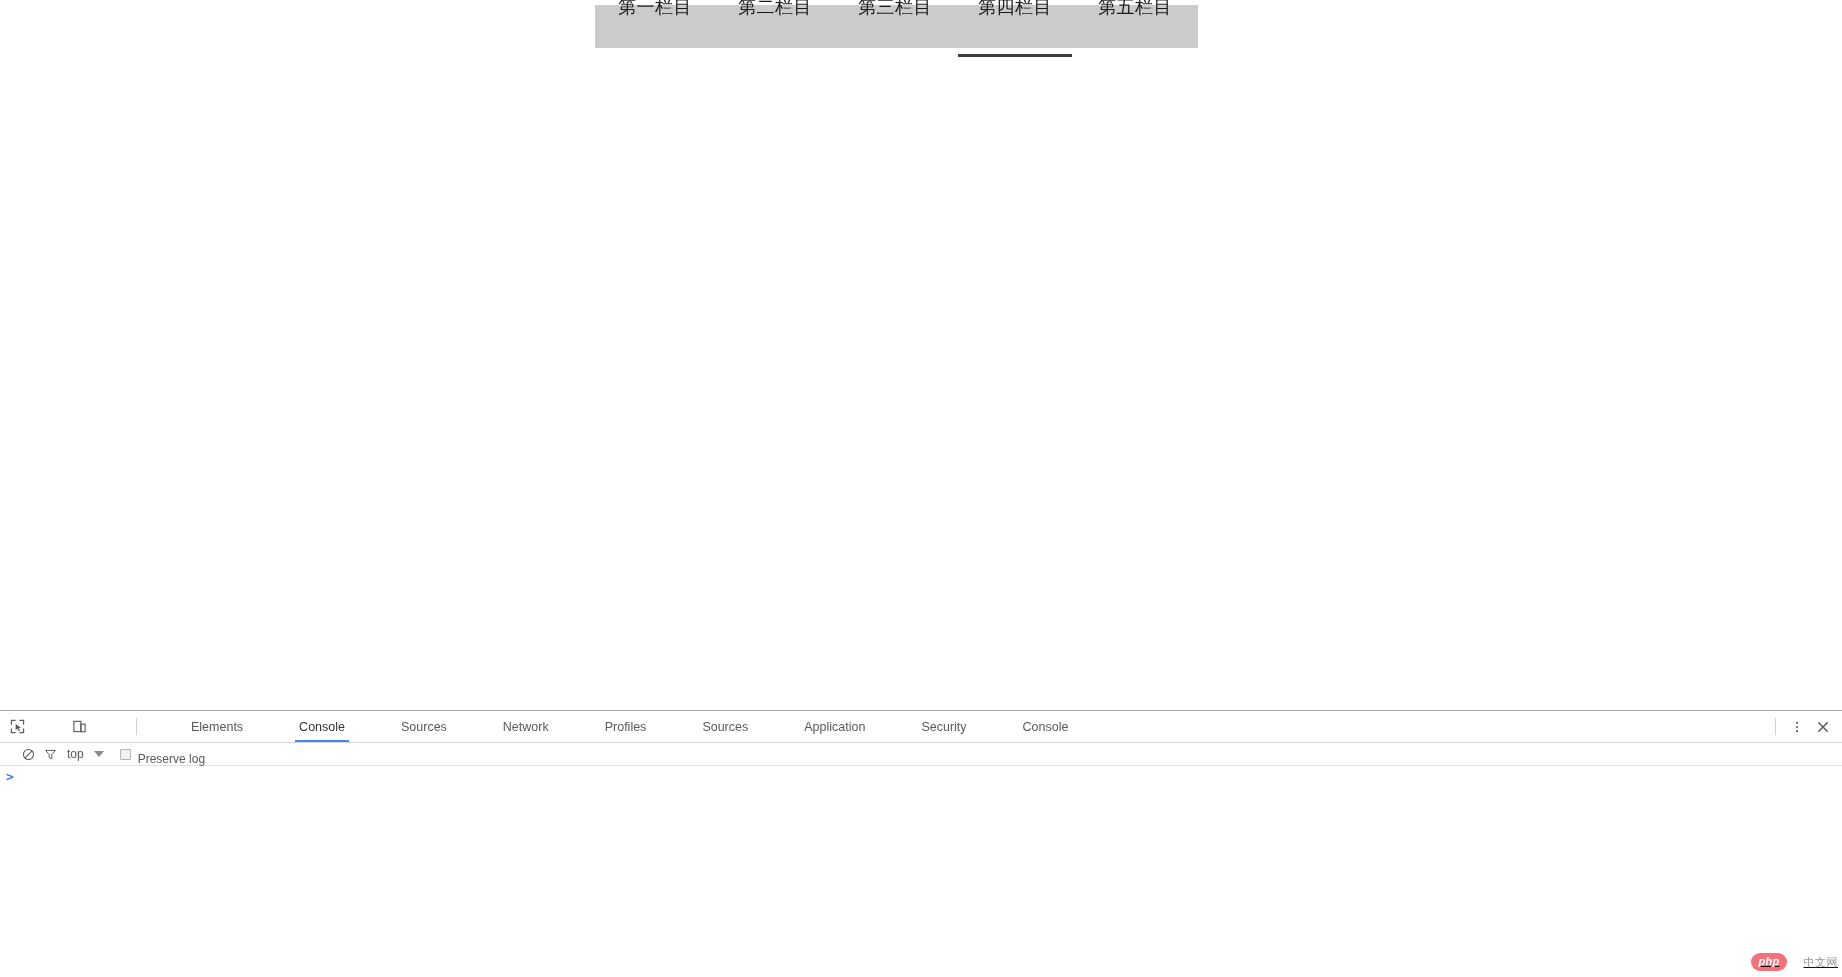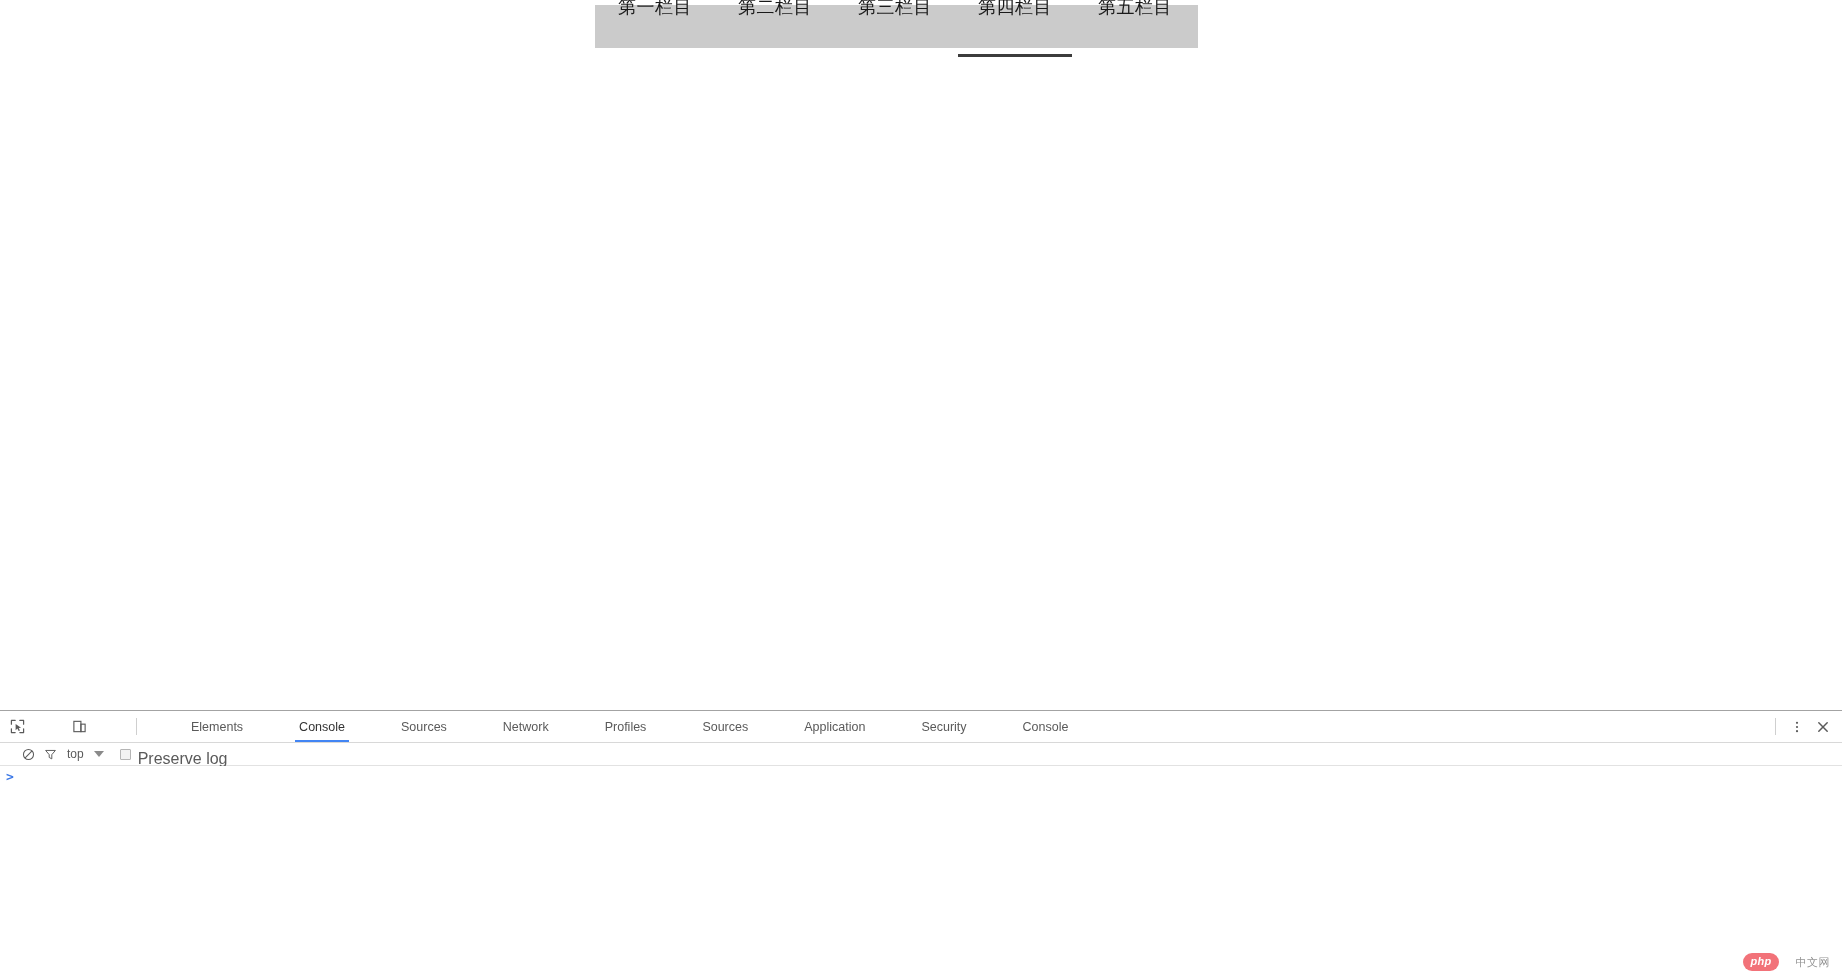--- a/index.html
+++ b/index.html
@@ -168,21 +168,21 @@
   }
   #preserve-log-checkbox {
     width: 11px; height: 11px;
     border: 1px solid #b5b5b5;
     background: #f2f2f2;
     border-radius: 1px;
     flex: 0 0 auto;
   }
   #preserve-log-label {
     margin-left: 7px;
-    font-size: 16px;
+    font-size: 12px;
     color: #5a5a5a;
     margin-top: 9px;
   }
 
   
   #console-body {
     position: relative;
     height: 210px;
     background: #ffffff;
   }
@@ -206,25 +206,26 @@
     background: transparent;
     font-family: "DejaVu Sans Mono", monospace;
     font-size: 12px;
     color: #222;
     padding-left: 6px;
   }
 
   
   #watermark {
     position: absolute;
-    right: 12px;
+    right: 4px;
     bottom: 6px;
     display: flex;
     align-items: center;
     opacity: 0.95;
+    text-decoration: underline;
   }
   #watermark-badge {
     background: #f26b72;
     color: #ffffff;
     font-size: 11px;
     font-weight: bold;
     font-style: italic;
     line-height: 1;
     padding: 3px 7px 4px 7px;
     border-radius: 9px;

